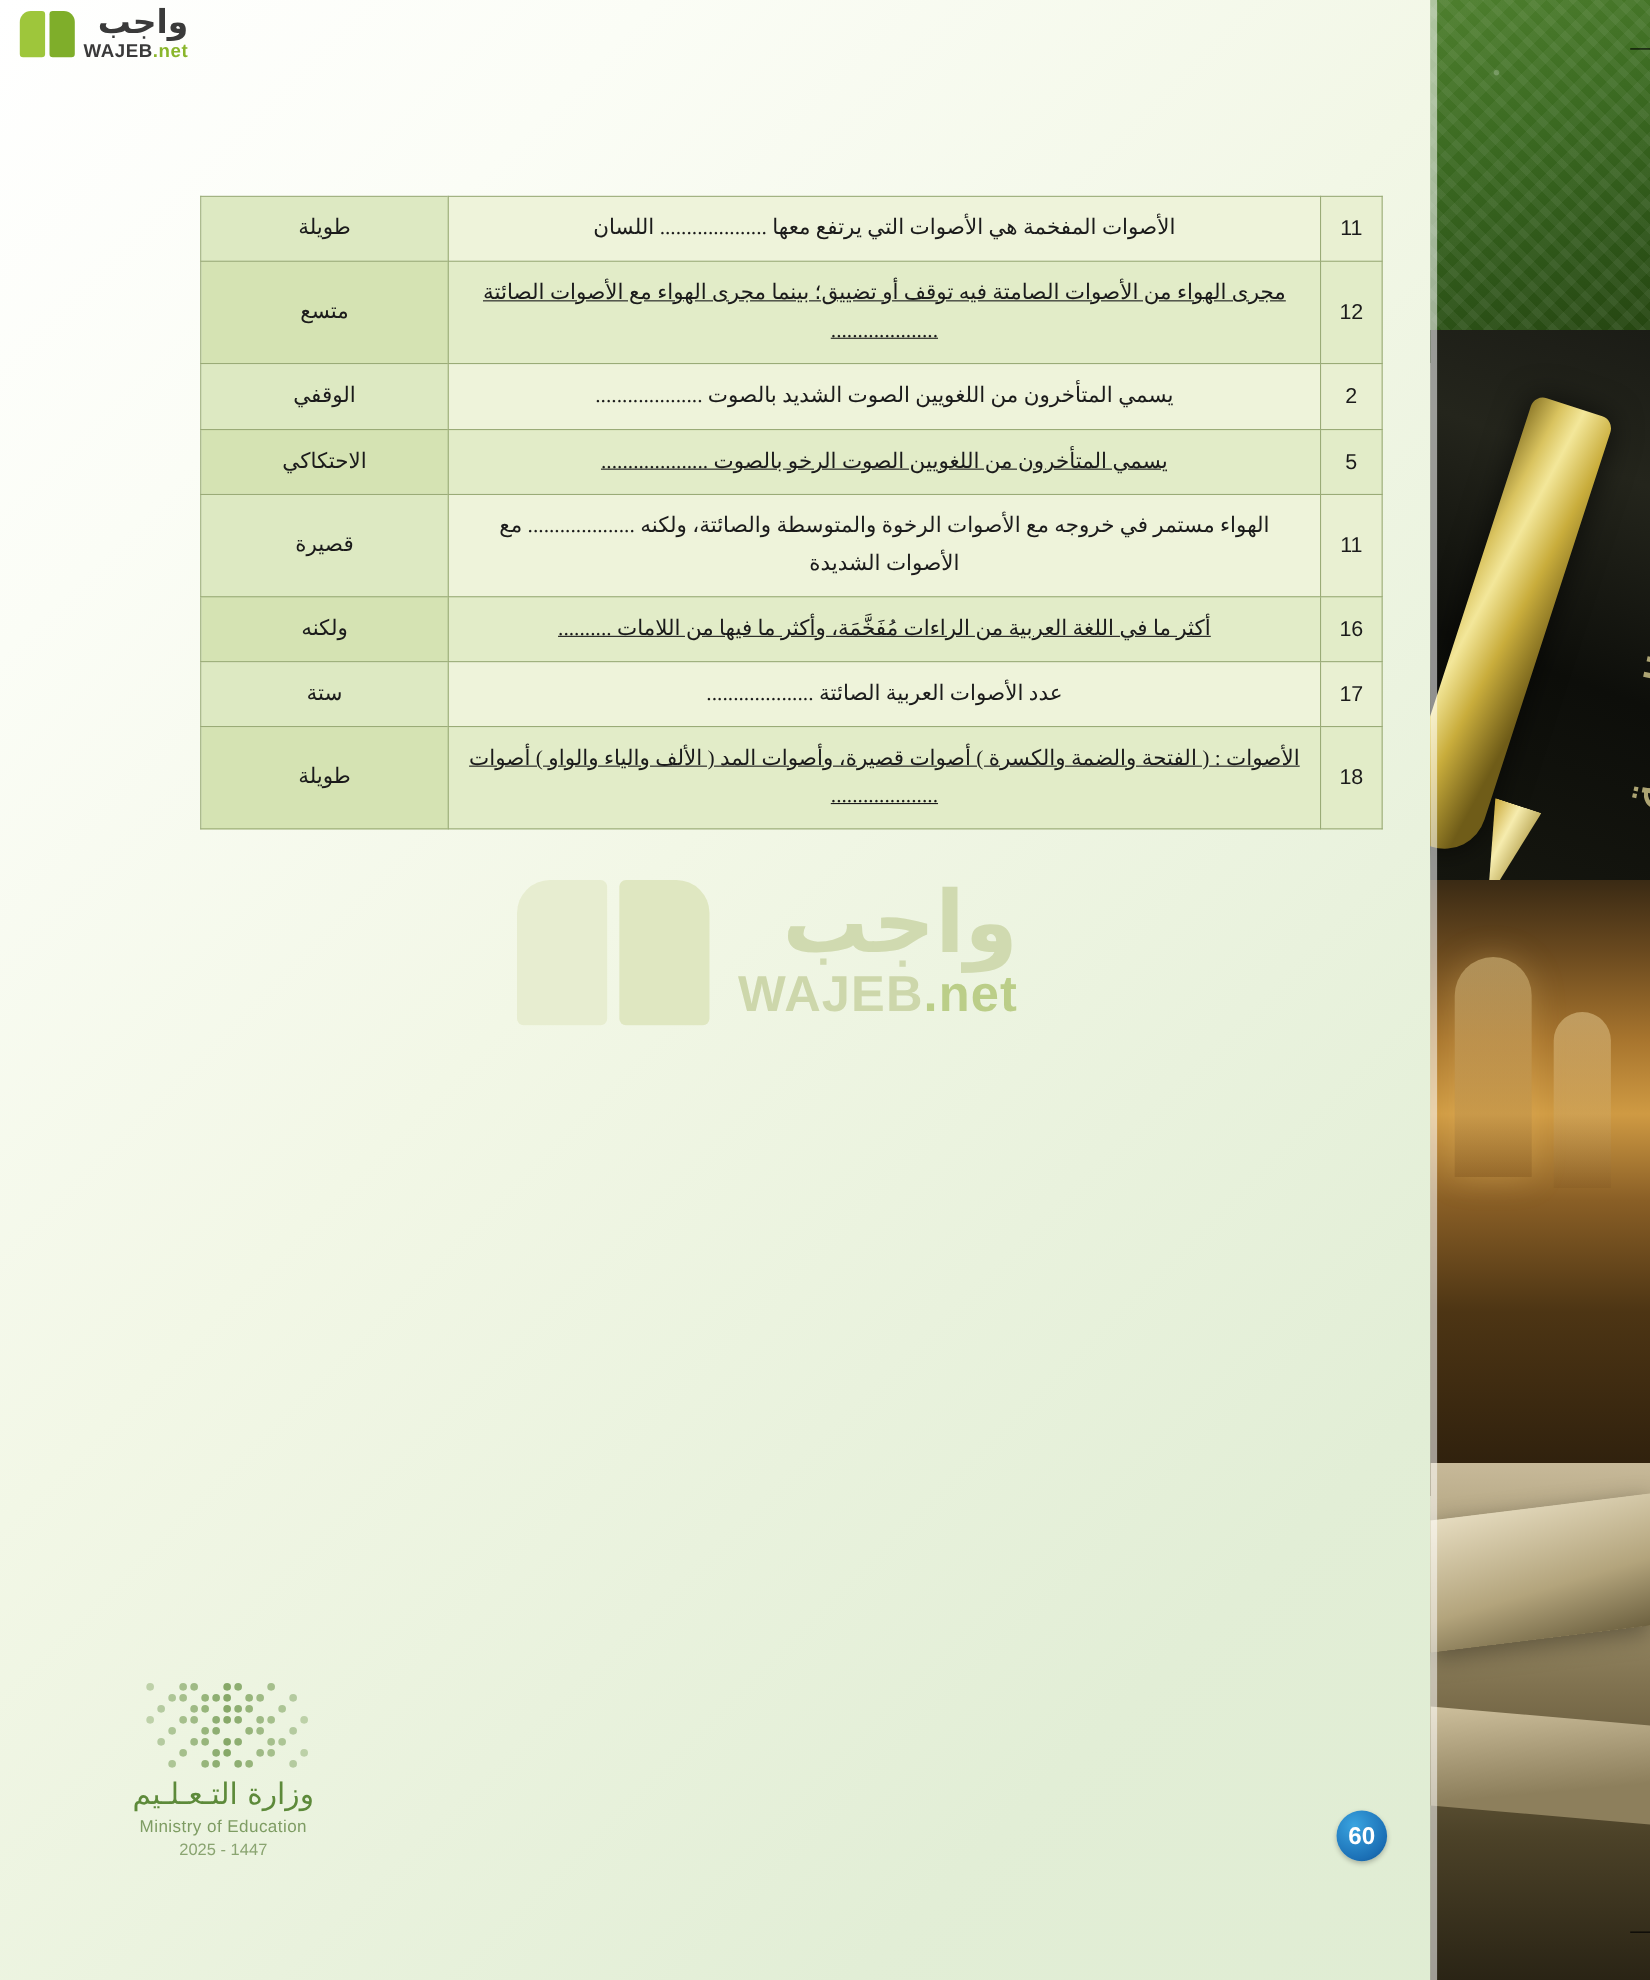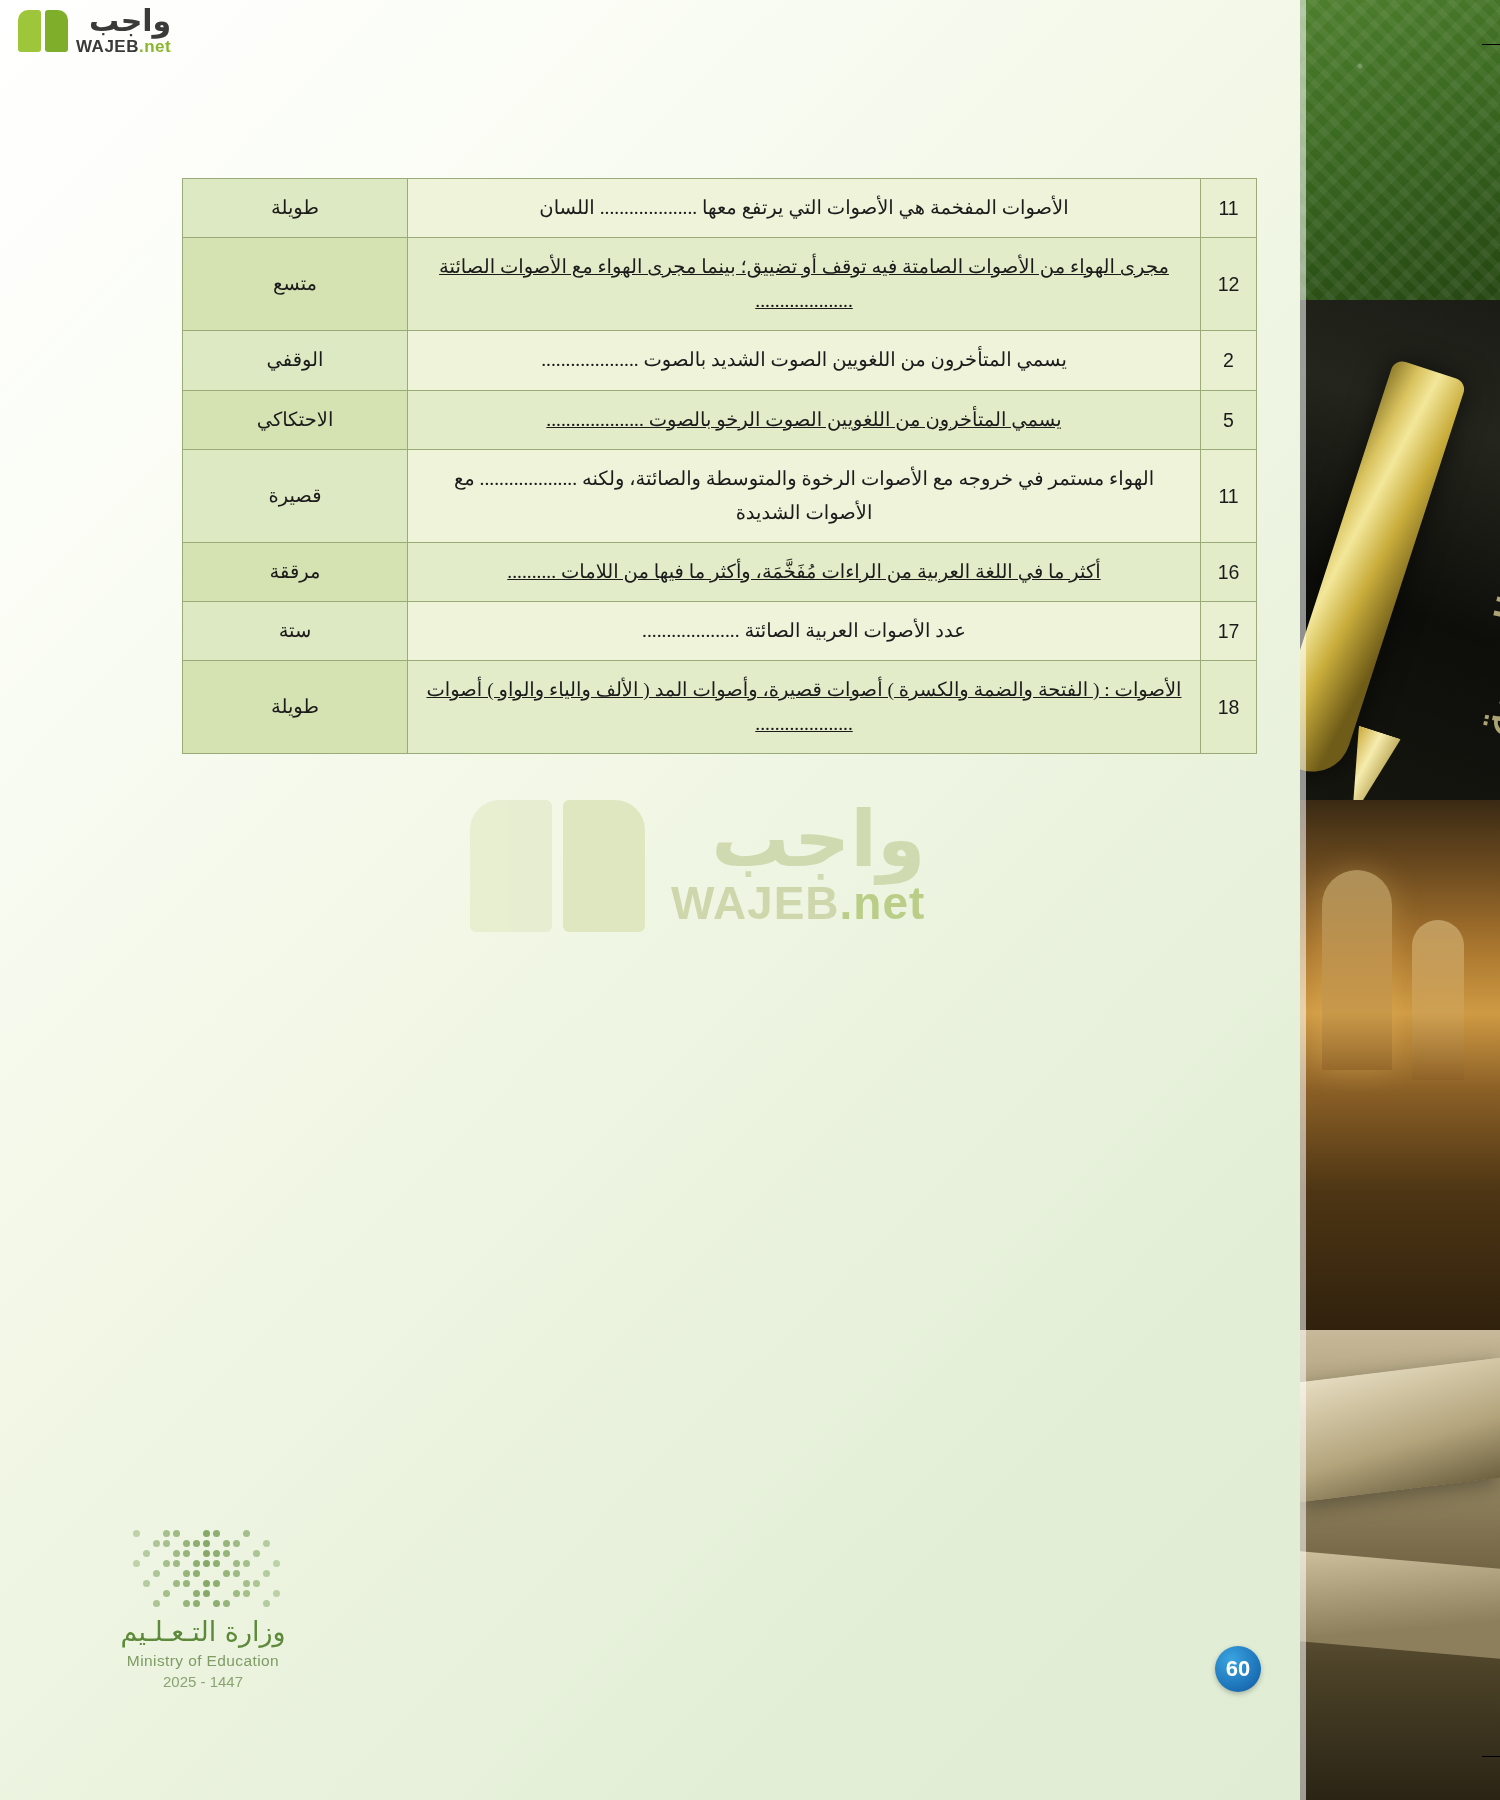--- a/index.html
+++ b/index.html
@@ -338,21 +338,21 @@
           <td class="answer">الاحتكاكي</td>
         </tr>
         <tr>
           <td class="num">11</td>
           <td class="statement">الهواء مستمر في خروجه مع الأصوات الرخوة والمتوسطة والصائتة، ولكنه .................... مع الأصوات الشديدة</td>
           <td class="answer">قصيرة</td>
         </tr>
         <tr class="shade">
           <td class="num">16</td>
           <td class="statement">أكثر ما في اللغة العربية من الراءات مُفَخَّمَة، وأكثر ما فيها من اللامات ..........</td>
-          <td class="answer">مرققة</td>
+          <td class="answer">ولكنه</td>
         </tr>
         <tr>
           <td class="num">17</td>
           <td class="statement">عدد الأصوات العربية الصائتة ....................</td>
           <td class="answer">ستة</td>
         </tr>
         <tr class="shade">
           <td class="num">18</td>
           <td class="statement">الأصوات : ( الفتحة والضمة والكسرة ) أصوات قصيرة، وأصوات المد ( الألف والياء والواو ) أصوات ....................</td>
           <td class="answer">طويلة</td>

